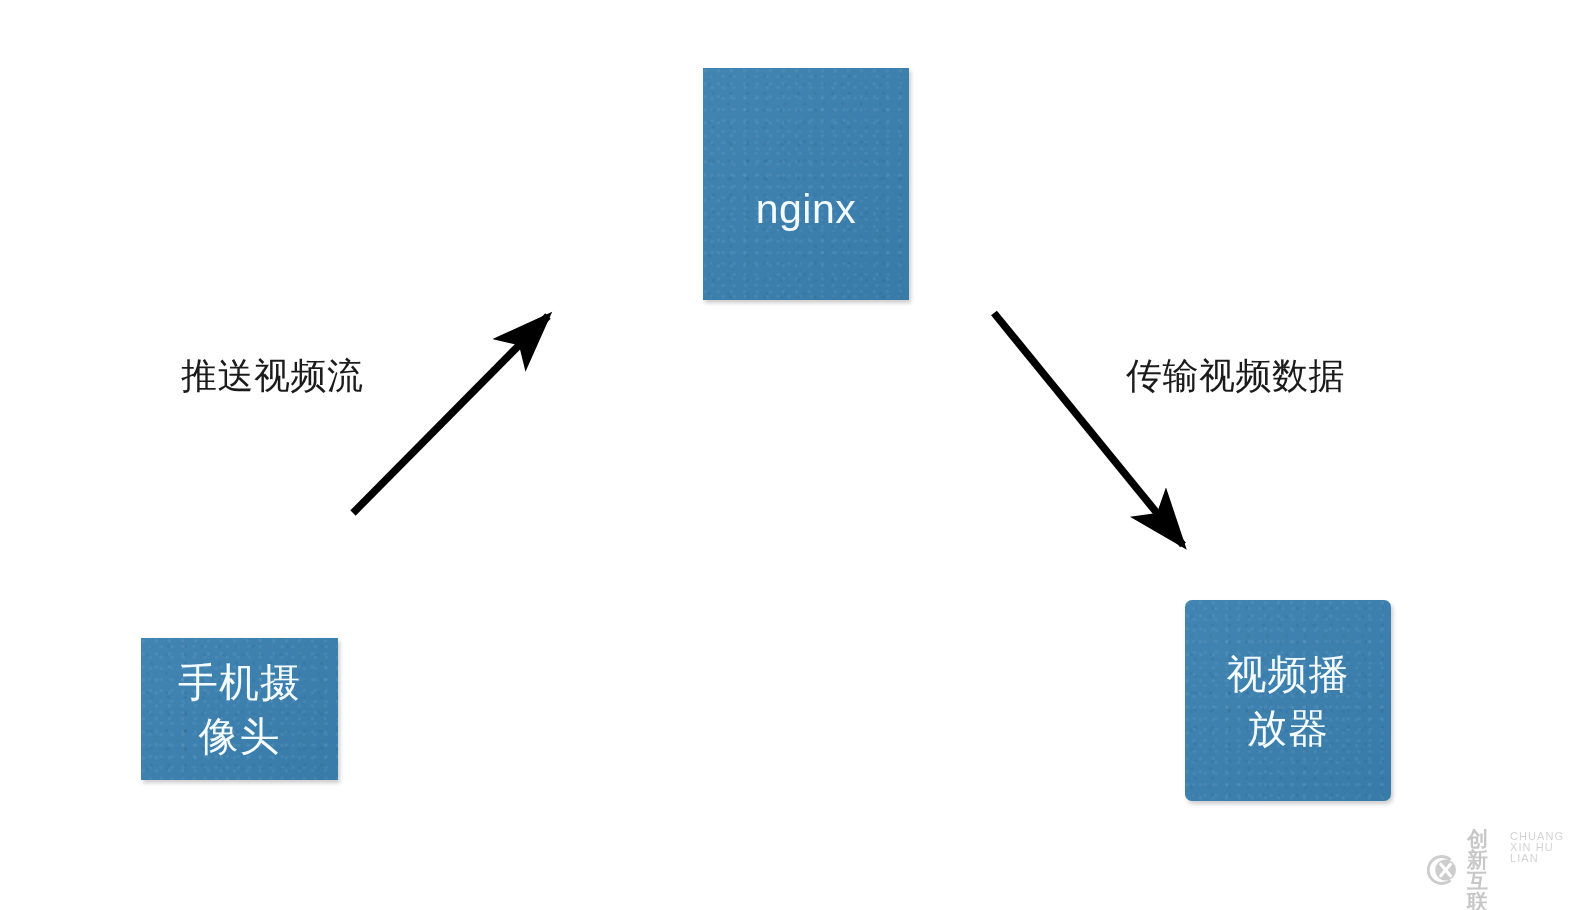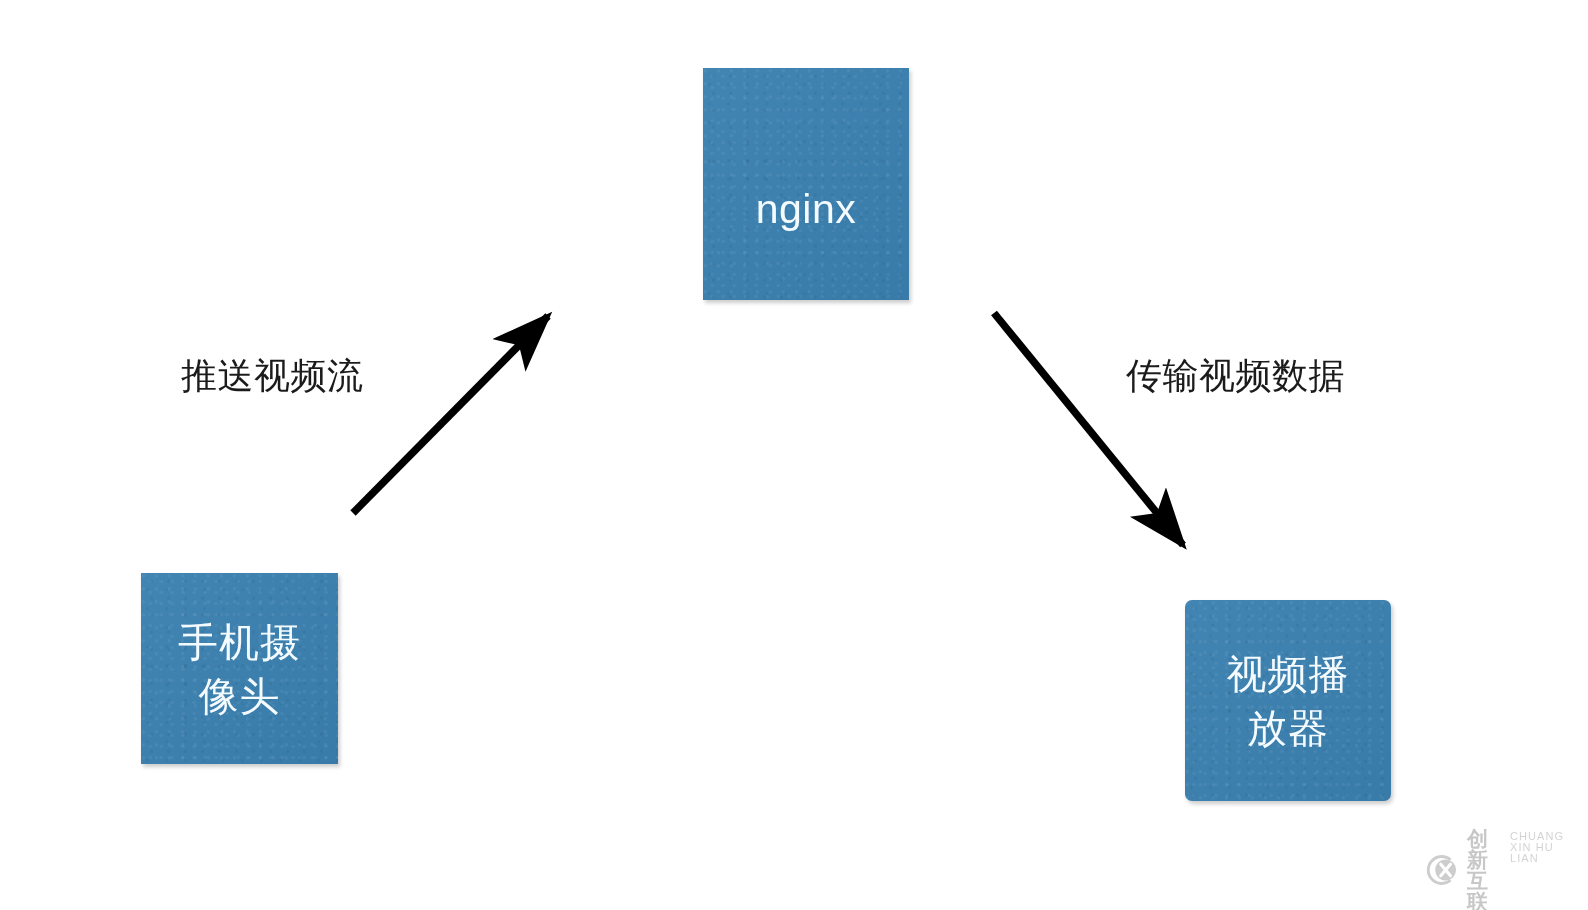--- a/index.html
+++ b/index.html
@@ -51,23 +51,23 @@
     width: 206px;
     height: 232px;
     font-size: 41px;
     font-weight: 300;
     letter-spacing: 0.5px;
     align-items: flex-start;
     padding-top: 114px;
   }
   #node-camera {
     left: 141px;
-    top: 573px;
+    top: 638px;
     width: 197px;
-    height: 191px;
+    height: 142px;
     font-size: 40px;
     letter-spacing: 1px;
   }
   #node-player {
     left: 1185px;
     top: 600px;
     width: 206px;
     height: 201px;
     font-size: 40px;
     letter-spacing: 1px;

